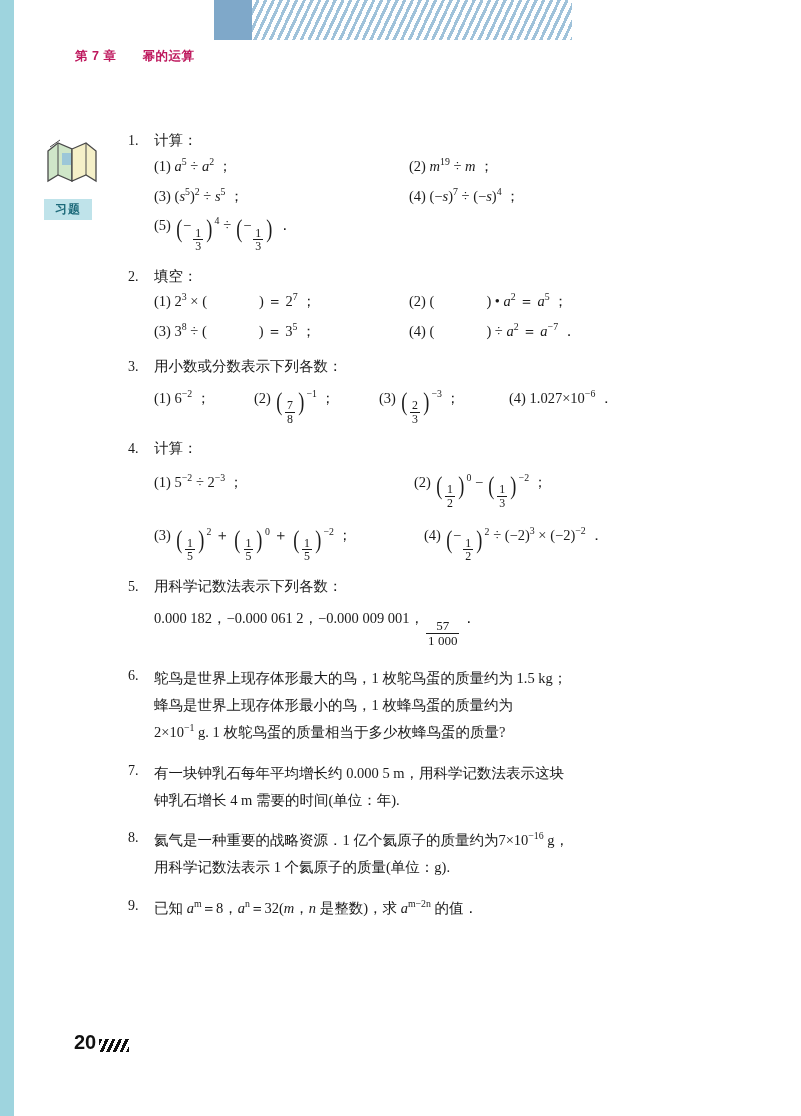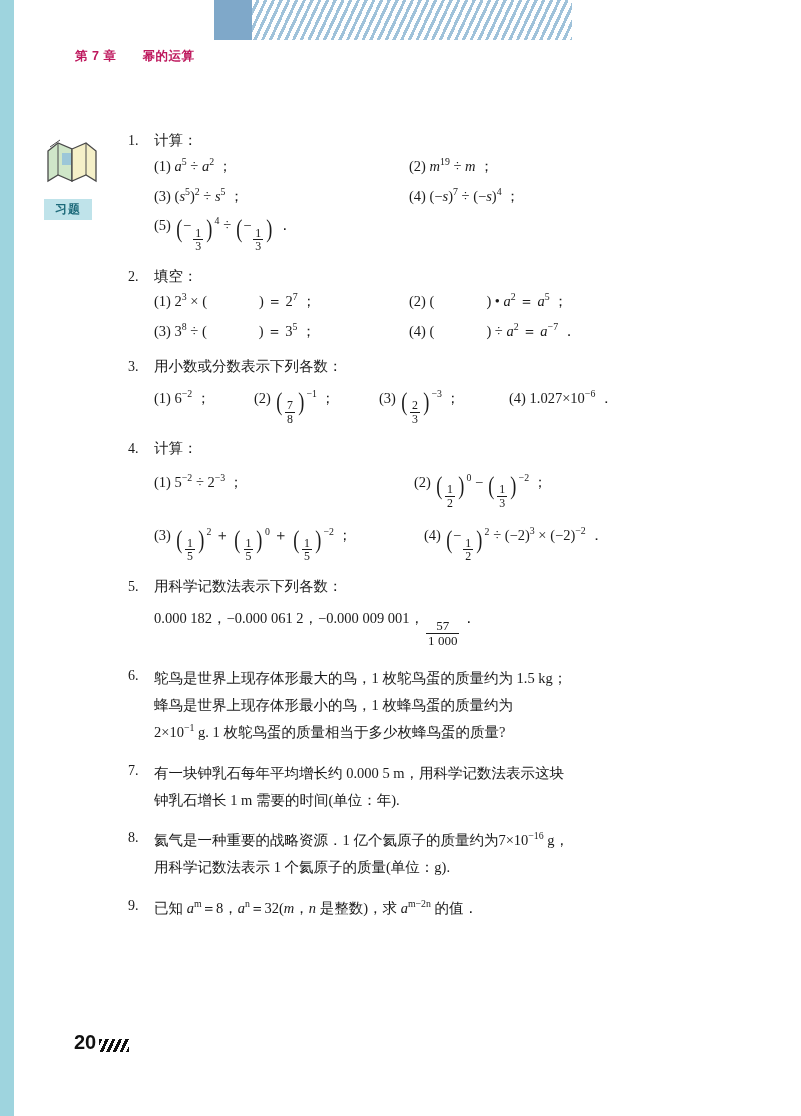--- a/index.html
+++ b/index.html
@@ -409,21 +409,21 @@
           <span>2×10<sup>−1</sup> g. 1 枚鸵鸟蛋的质量相当于多少枚蜂鸟蛋的质量?</span>
         </span>
       </div>
     </div>
 
     <div class="problem" style="margin-top:14px;">
       <div class="p-head" style="align-items:flex-start;">
         <span class="p-num">7.</span>
         <span class="p-stem" style="width:560px;display:block;line-height:1.85;">
           <span>有一块钟乳石每年平均增长约 0.000 5 m，用科学记数法表示这块</span><br>
-          <span>钟乳石增长 1 m 需要的时间(单位：年).</span>
+          <span>钟乳石增长 4 m 需要的时间(单位：年).</span>
         </span>
       </div>
     </div>
 
     <div class="problem" style="margin-top:14px;">
       <div class="p-head" style="align-items:flex-start;">
         <span class="p-num">8.</span>
         <span class="p-stem" style="width:560px;display:block;line-height:1.85;">
           <span>氦气是一种重要的战略资源．1 亿个氦原子的质量约为7×10<sup>−16</sup> g，</span><br>
           <span>用科学记数法表示 1 个氦原子的质量(单位：g).</span>

